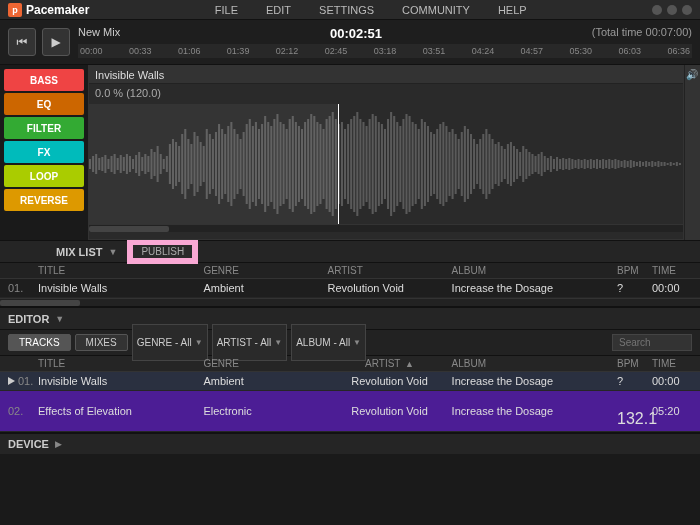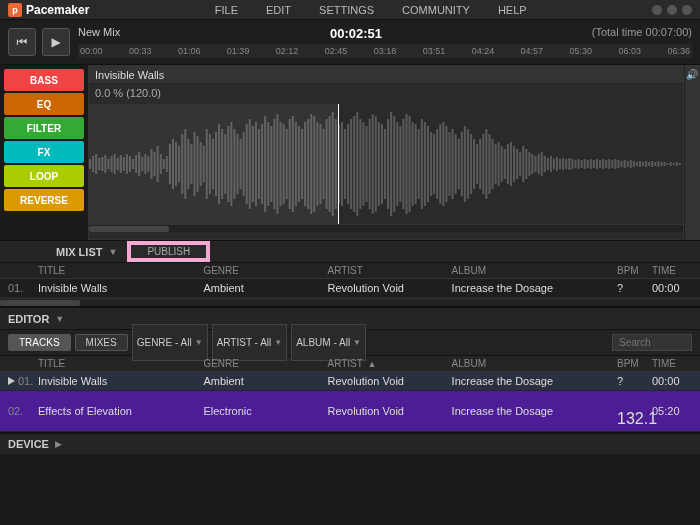--- a/index.html
+++ b/index.html
@@ -215,24 +215,24 @@
       border-bottom: 1px solid #111;
     }
     #mix-list-header .section-title {
       color: #ccc;
       font-size: 11px;
       font-weight: bold;
       padding-left: 48px;
     }
     #publish-btn {
       background: #2a2a2a;
-      border: 4px solid #f9a8d4;
+      border: 6px solid #f9a8d4;
       color: #aaa;
       font-size: 10px;
-      padding: 1px 16px;
+      padding: 1px 8px;
       cursor: pointer;
       margin-left: 4px;
     }
     #mix-list-table {
       width: 100%;
     }
     #mix-list-table-header {
       display: flex;
       background: #222;
       border-bottom: 1px solid #333;
@@ -325,21 +325,21 @@
     .editor-row {
       display: flex;
       padding: 3px 8px;
       border-bottom: 1px solid #262626;
       align-items: center;
     }
     .editor-row.playing { background: #2a3040; }
     .ecol-num { width: 30px; color: #888; font-size: 11px; }
     .ecol-title { flex: 2; font-size: 11px; }
     .ecol-genre { flex: 1.5; font-size: 11px; }
-    .ecol-artist { flex: 1.5; font-size: 11px; }
+    .ecol-artist { flex: 1.5; font-size: 11px; text-align: center; }
     .ecol-album { flex: 2; font-size: 11px; }
     .ecol-bpm { width: 35px; font-size: 11px; }
     .ecol-time { width: 40px; font-size: 11px; }
     .play-triangle {
       display: inline-block;
       width: 0;
       height: 0;
       border-top: 4px solid transparent;
       border-bottom: 4px solid transparent;
       border-left: 7px solid #ccc;

